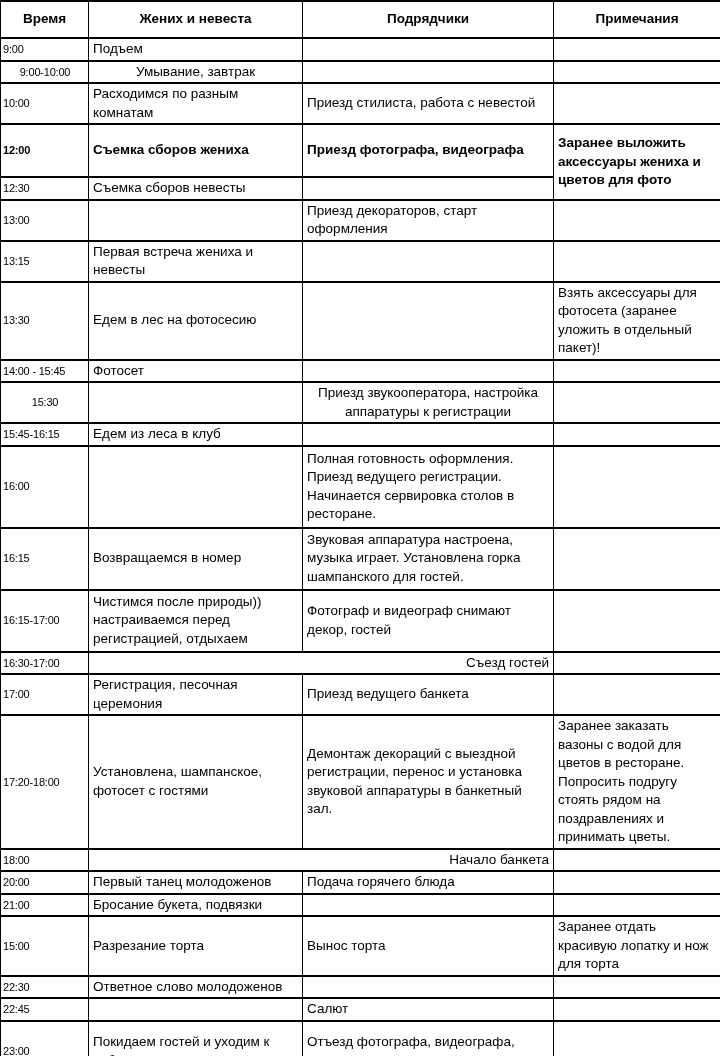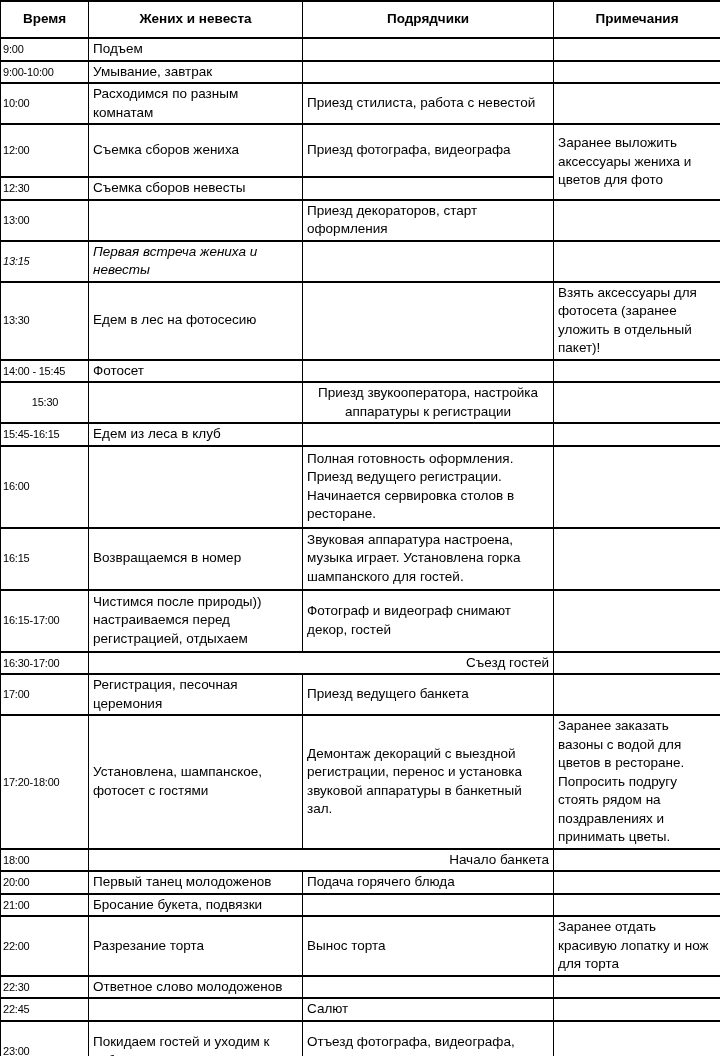--- a/index.html
+++ b/index.html
@@ -64,50 +64,50 @@
       <th>Примечания</th>
     </tr>
   </thead>
   <tbody id="schedule-body">
       <tr style="height: 18px;">
         <td class="time">9:00</td>
         <td>Подъем</td>
         <td></td>
         <td></td>
       </tr>
-      <tr style="height: 18px;">
+      <tr style="height: 18px; text-align: center;">
         <td class="time">9:00-10:00</td>
         <td>Умывание, завтрак</td>
         <td></td>
         <td></td>
       </tr>
       <tr style="height: 37px; margin-top: 24px;">
         <td class="time">10:00</td>
         <td>Расходимся по разным комнатам</td>
         <td>Приезд стилиста, работа с невестой</td>
         <td></td>
       </tr>
-      <tr style="height: 53px;">
+      <tr style="height: 53px; font-weight: bold;">
         <td class="time">12:00</td>
         <td>Съемка сборов жениха</td>
         <td>Приезд фотографа, видеографа</td>
         <td rowspan="2">Заранее выложить аксессуары жениха и цветов для фото</td>
       </tr>
       <tr style="height: 18px;">
         <td class="time">12:30</td>
         <td>Съемка сборов невесты</td>
         <td></td>
       </tr>
       <tr style="height: 37px;">
         <td class="time">13:00</td>
         <td></td>
         <td>Приезд декораторов, старт оформления</td>
         <td></td>
       </tr>
-      <tr style="height: 37px; font-style: italic;">
+      <tr style="height: 37px;">
         <td class="time">13:15</td>
         <td>Первая встреча жениха и невесты</td>
         <td></td>
         <td></td>
       </tr>
       <tr style="height: 78px;">
         <td class="time">13:30</td>
         <td>Едем в лес на фотосесию</td>
         <td></td>
         <td>Взять аксессуары для фотосета (заранее уложить в отдельный пакет)!</td>
@@ -176,21 +176,21 @@
         <td>Подача горячего блюда</td>
         <td></td>
       </tr>
       <tr style="height: 18px; margin-left: 12px;">
         <td class="time">21:00</td>
         <td>Бросание букета, подвязки</td>
         <td></td>
         <td></td>
       </tr>
       <tr style="height: 36px;">
-        <td class="time">22:00</td>
+        <td class="time">15:00</td>
         <td>Разрезание торта</td>
         <td>Вынос торта</td>
         <td>Заранее отдать красивую лопатку и нож для торта</td>
       </tr>
       <tr style="height: 18px;">
         <td class="time">22:30</td>
         <td>Ответное слово молодоженов</td>
         <td></td>
         <td></td>
       </tr>

